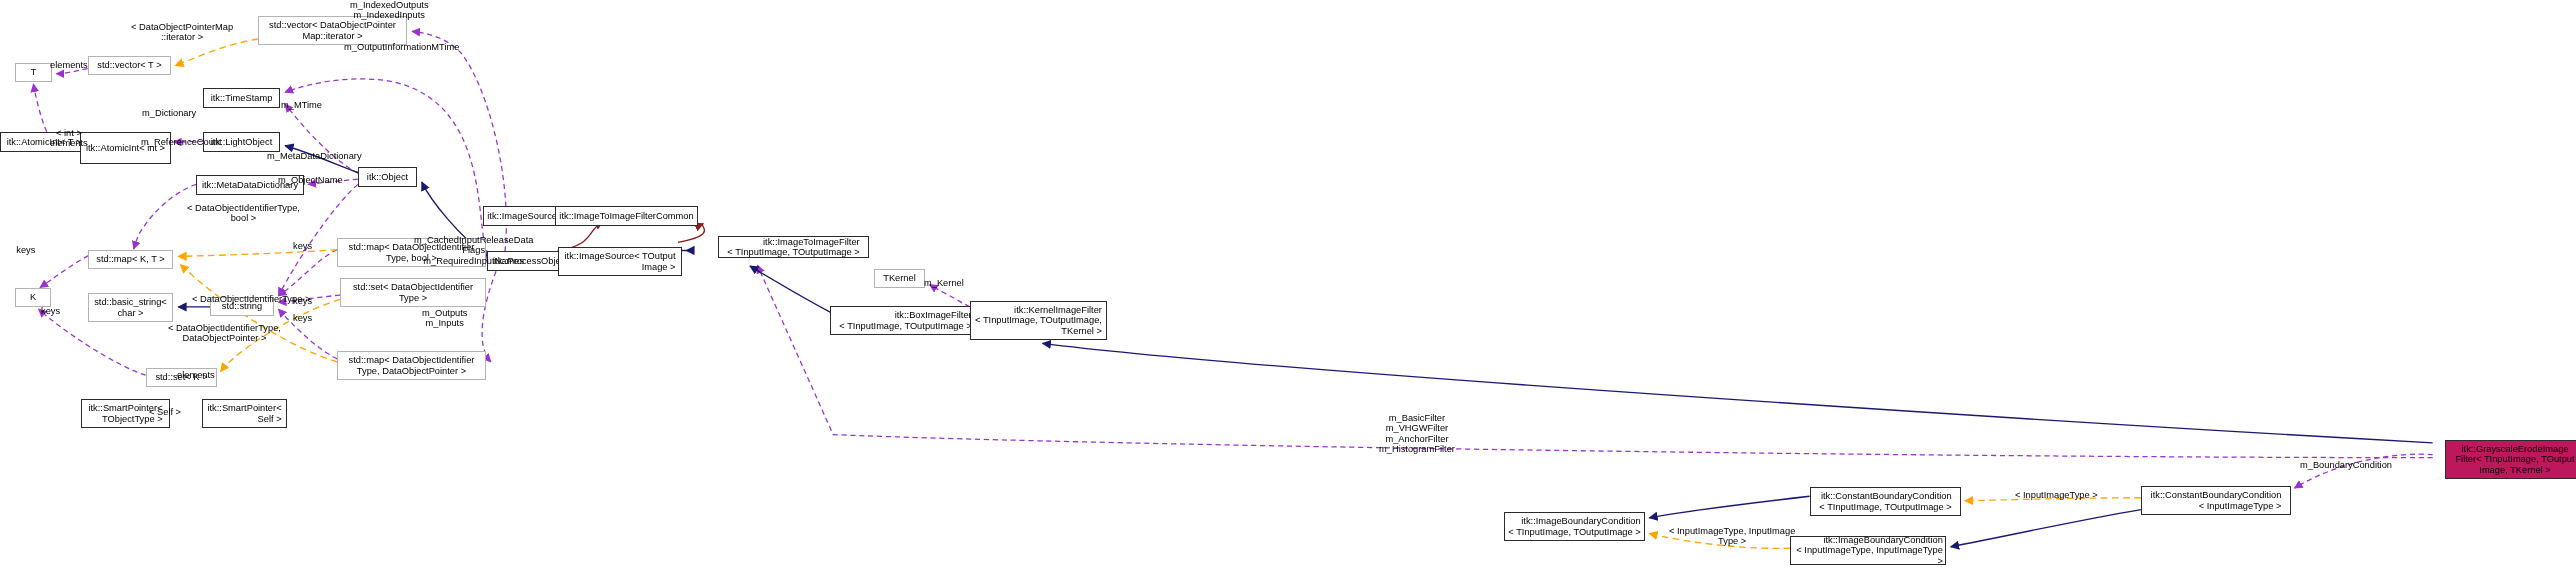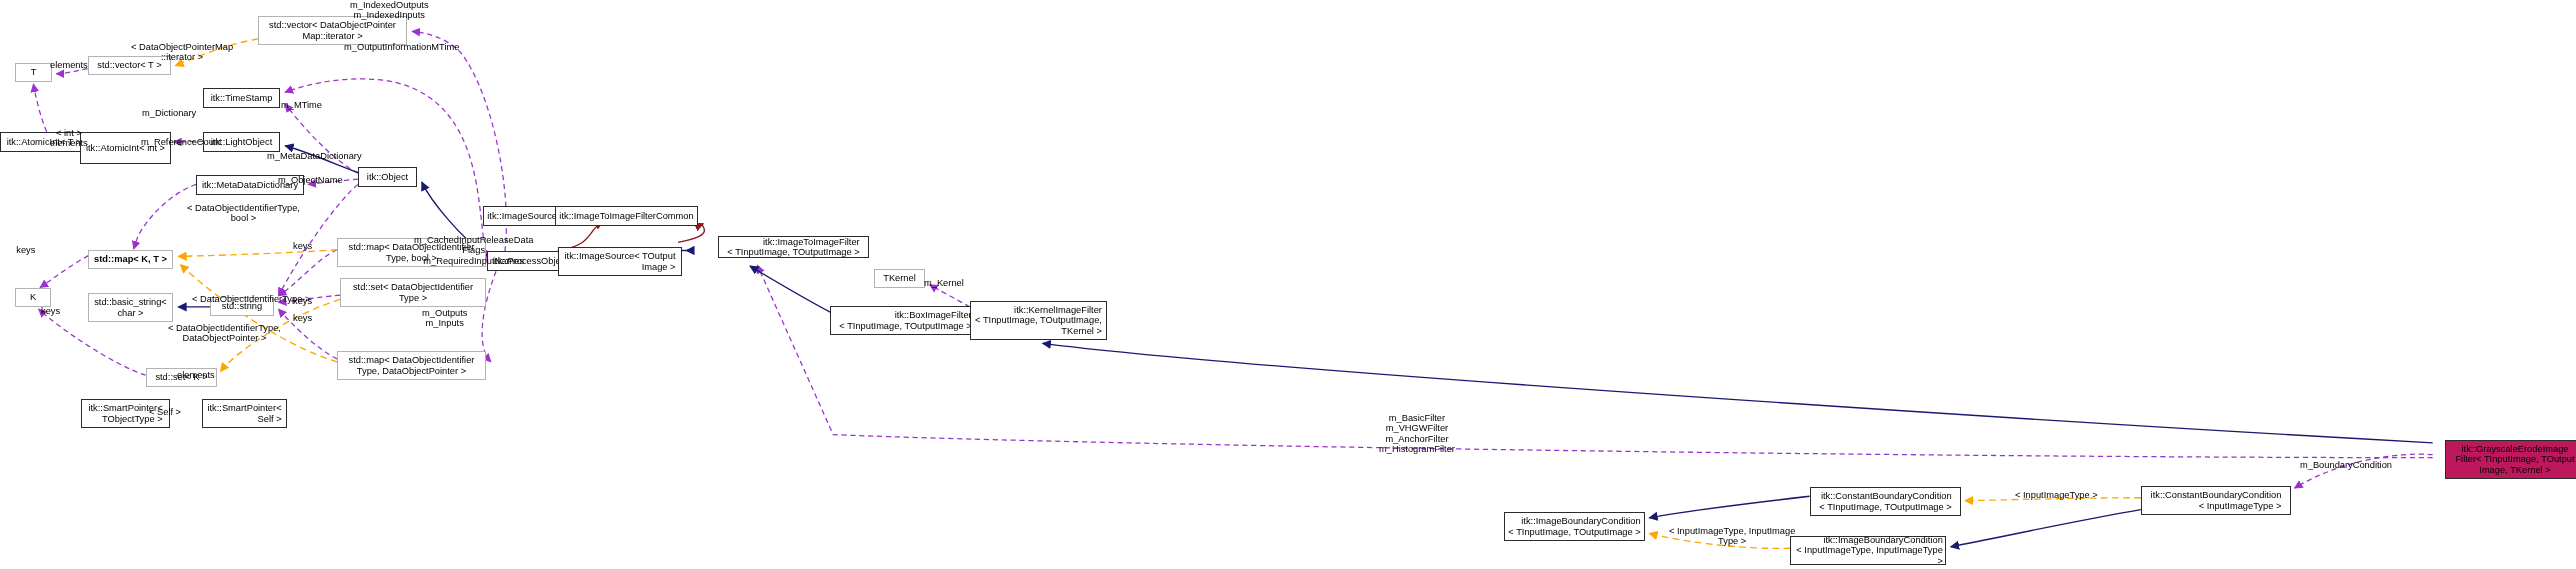--- a/index.html
+++ b/index.html
@@ -138,21 +138,21 @@
       <path d="M 913,326 C 970,315 940,304 947,301"></path>
     </g>
   </svg>
 
   <div id="node-host">
       <div class="node plain" style="left: 15px; top: 63px; width: 37px; height: 19.3px;">T</div>
       <div class="node klass" style="left: 0px; top: 132px; width: 88px; height: 20px;">itk::AtomicInt&lt; T &gt;</div>
       <div class="node plain" style="left: 15px; top: 288px; width: 36px; height: 19.3px;">K</div>
       <div class="node plain" style="left: 88px; top: 56px; width: 83px; height: 19.3px;">std::vector&lt; T &gt;</div>
       <div class="node klass" style="left: 80px; top: 132px; width: 91px; height: 32px;">itk::AtomicInt&lt; int &gt;</div>
-      <div class="node plain" style="left: 88px; top: 250px; width: 85px; height: 19.3px; font-weight: bold;">std::map&lt; K, T &gt;</div>
+      <div class="node plain" style="left: 88px; top: 250px; width: 85px; height: 19.3px;">std::map&lt; K, T &gt;</div>
       <div class="node plain" style="left: 88px; top: 293px; width: 85px; height: 29px;">std::basic_string&lt;
  char &gt;</div>
       <div class="node plain" style="left: 146px; top: 368px; width: 71px; height: 19.3px;">std::set&lt; K &gt;</div>
       <div class="node klass" style="left: 81px; top: 399px; width: 89px; height: 29px;">itk::SmartPointer&lt;
  TObjectType &gt;</div>
       <div class="node klass" style="left: 202px; top: 399px; width: 85px; height: 29px;">itk::SmartPointer&lt;
  Self &gt;</div>
       <div class="node klass" style="left: 203px; top: 88px; width: 77px; height: 20px;">itk::TimeStamp</div>
       <div class="node klass" style="left: 203px; top: 132px; width: 77px; height: 20px;">itk::LightObject</div>
       <div class="node klass" style="left: 196px; top: 175px; width: 108px; height: 20px;">itk::MetaDataDictionary</div>
@@ -190,21 +190,21 @@
  &lt; InputImageType, InputImageType &gt;</div>
       <div class="node klass" style="left: 2141px; top: 486px; width: 150px; height: 29px;">itk::ConstantBoundaryCondition
  &lt; InputImageType &gt;</div>
     </div>
   <div id="label-host">
       <div class="edge-label" style="left: 50px; top: 60px;">elements</div>
       <div class="edge-label" style="left: 56px; top: 128px;">&lt; int &gt;</div>
       <div class="edge-label" style="left: 50px; top: 138px;">elements</div>
       <div class="edge-label" style="left: 16.3px; top: 245px;">keys</div>
       <div class="edge-label" style="left: 41px; top: 306px;">keys</div>
-      <div class="edge-label" style="left: 131px; top: 22px; margin-top: 20px;">&lt; DataObjectPointerMap
+      <div class="edge-label" style="left: 131px; top: 22px;">&lt; DataObjectPointerMap
  ::iterator &gt;</div>
       <div class="edge-label" style="left: 141px; top: 137px;">m_ReferenceCount</div>
       <div class="edge-label" style="left: 142px; top: 108px;">m_Dictionary</div>
       <div class="edge-label" style="left: 149px; top: 407px;">&lt; Self &gt;</div>
       <div class="edge-label" style="left: 177px; top: 370px;">elements</div>
       <div class="edge-label" style="left: 350px; top: 0px;">m_IndexedOutputs
  m_IndexedInputs</div>
       <div class="edge-label" style="left: 281px; top: 100px;">m_MTime</div>
       <div class="edge-label" style="left: 267px; top: 151px;">m_MetaDataDictionary</div>
       <div class="edge-label" style="left: 278px; top: 175px;">m_ObjectName</div>

